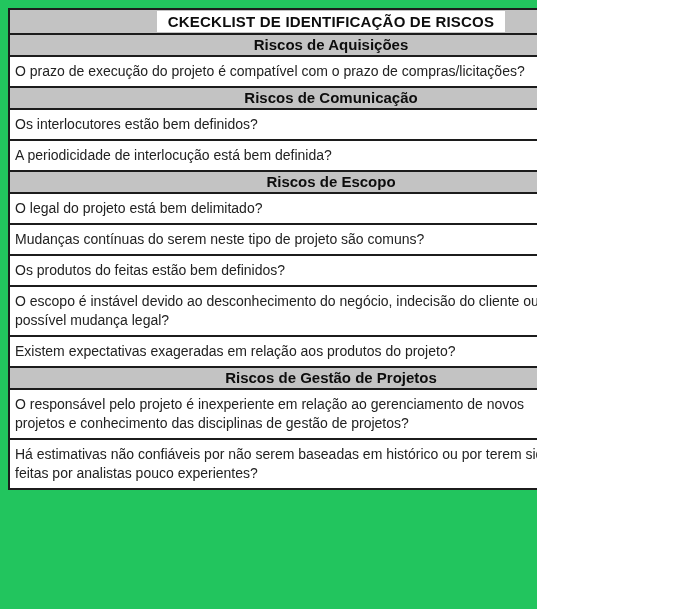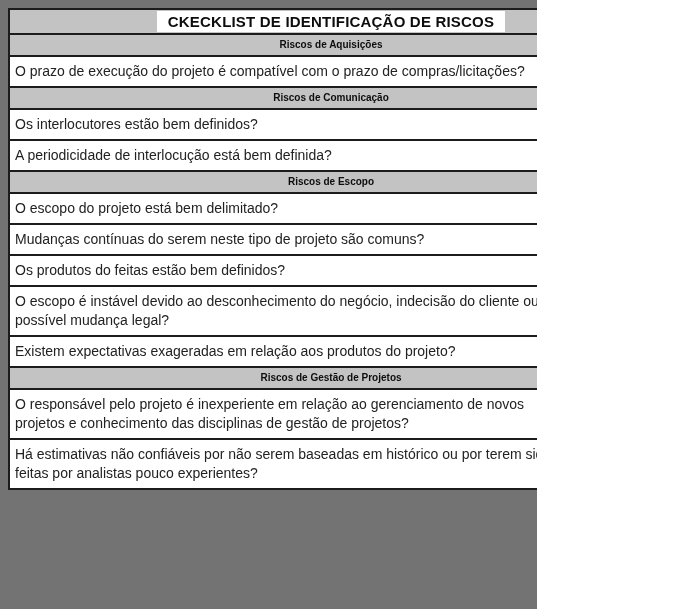--- a/index.html
+++ b/index.html
@@ -5,21 +5,21 @@
   html, body {
     margin: 0;
     padding: 0;
     background: #ffffff;
     font-family: "Liberation Sans", sans-serif;
   }
   .page {
     position: relative;
     width: 537px;
     height: 609px;
-    background: #737373;
+    background: #22c55e;
     overflow: hidden;
     text-decoration: underline;
   }
   table.checklist {
     position: absolute;
     top: 8px;
     left: 8px;
     width: 646px;
     border-collapse: collapse;
     table-layout: fixed;
@@ -40,21 +40,21 @@
     font-size: 15px;
     line-height: 19px;
     padding: 1px 11px;
     letter-spacing: 0.2px;
   }
   td.section-cell {
     background: #c3c3c3;
     color: #0d0d0d;
     text-align: center;
     font-weight: bold;
-    font-size: 10px;
+    font-size: 15px;
     line-height: 16px;
     padding: 2px 4px;
     margin-left: 11px;
   }
   td.question-cell {
     background: #ffffff;
     color: #222222;
     font-size: 14px;
     line-height: 19px;
     padding: 5px 4px 5px 5px;
@@ -87,21 +87,21 @@
         <tr>
           <td class="question-cell">Os interlocutores estão bem definidos?</td>
         </tr>
         <tr>
           <td class="question-cell">A periodicidade de interlocução está bem definida?</td>
         </tr>
         <tr>
           <td class="section-cell">Riscos de Escopo</td>
         </tr>
         <tr>
-          <td class="question-cell">O escopo do projeto está bem delimitado?</td>
+          <td class="question-cell">O legal do projeto está bem delimitado?</td>
         </tr>
         <tr>
           <td class="question-cell">Mudanças contínuas do serem neste tipo de projeto são comuns?</td>
         </tr>
         <tr>
           <td class="question-cell">Os produtos do feitas estão bem definidos?</td>
         </tr>
         <tr>
           <td class="question-cell">O escopo é instável devido ao desconhecimento do negócio, indecisão do cliente ou
 possível mudança legal?</td>

